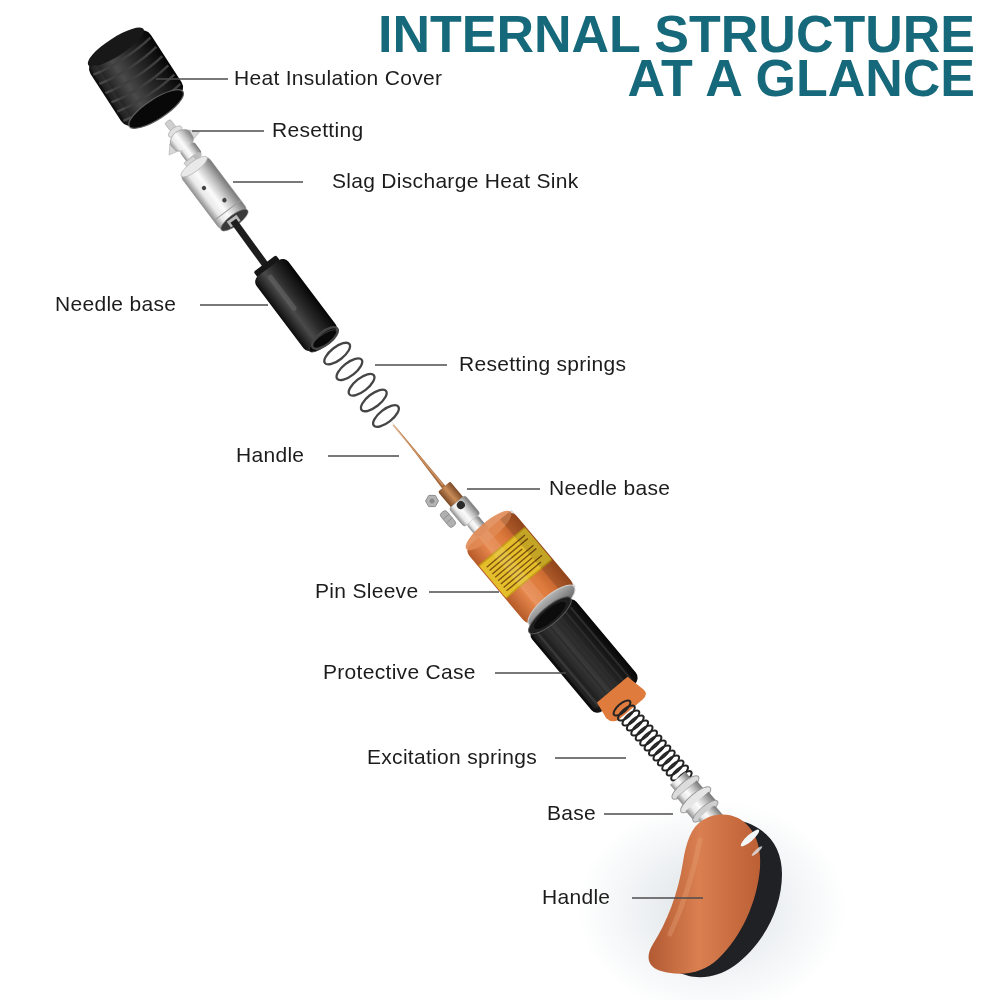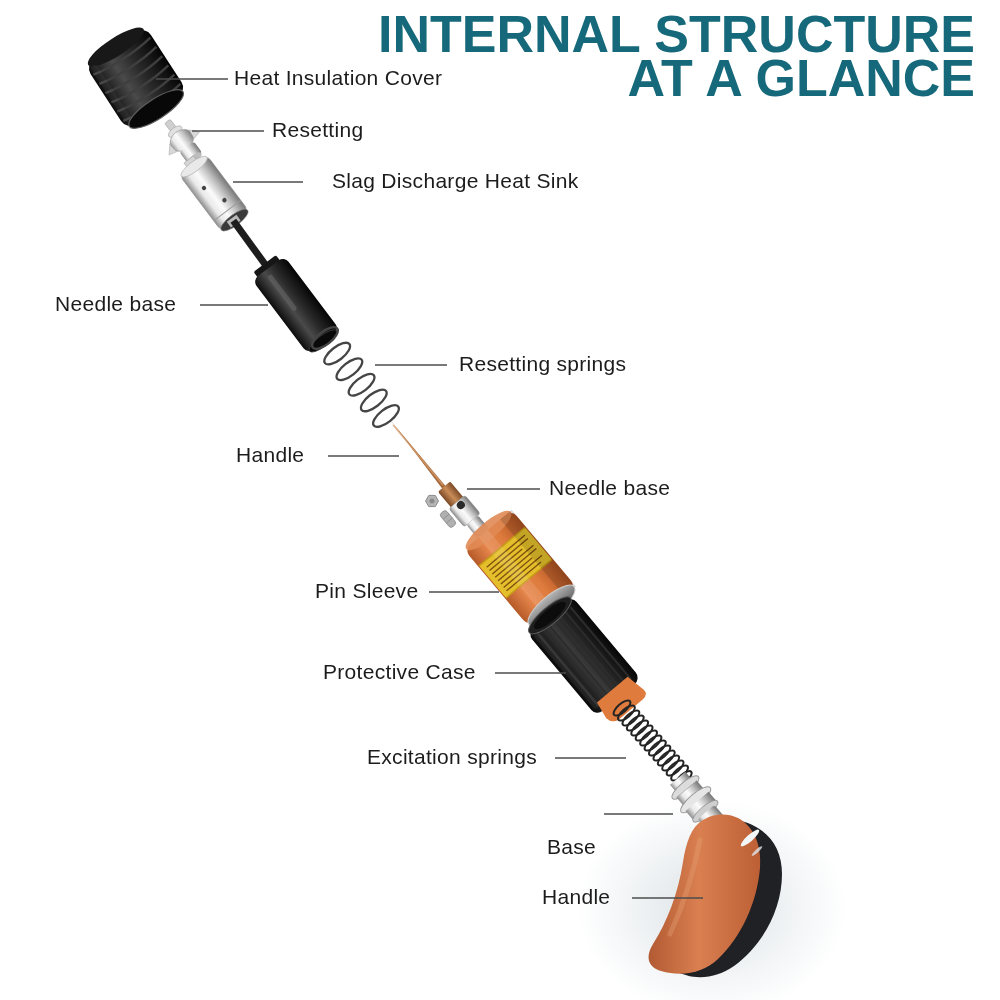--- a/index.html
+++ b/index.html
@@ -280,16 +280,16 @@
   <div class="label" style="left:234px; top:66px;">Heat Insulation Cover</div>
   <div class="label" style="left:272px; top:118px;">Resetting</div>
   <div class="label" style="left:324px; top:169px;margin-left:8px;">Slag Discharge Heat Sink</div>
   <div class="label" style="left:55px;  top:292px;">Needle base</div>
   <div class="label" style="left:459px; top:352px;">Resetting springs</div>
   <div class="label" style="left:236px; top:443px;">Handle</div>
   <div class="label" style="left:549px; top:476px;">Needle base</div>
   <div class="label" style="left:315px; top:579px;">Pin Sleeve</div>
   <div class="label" style="left:367px; top:745px;">Excitation springs</div>
   <div class="label" style="left:323px; top:660px;">Protective Case</div>
-  <div class="label" style="left:547px; top:801px;margin-top:34px;">Base</div>
+  <div class="label" style="left:547px; top:801px;">Base</div>
   <div class="label" style="left:542px; top:885px;text-align:center;">Handle</div>
 
 </div>
 
 </body></html>

